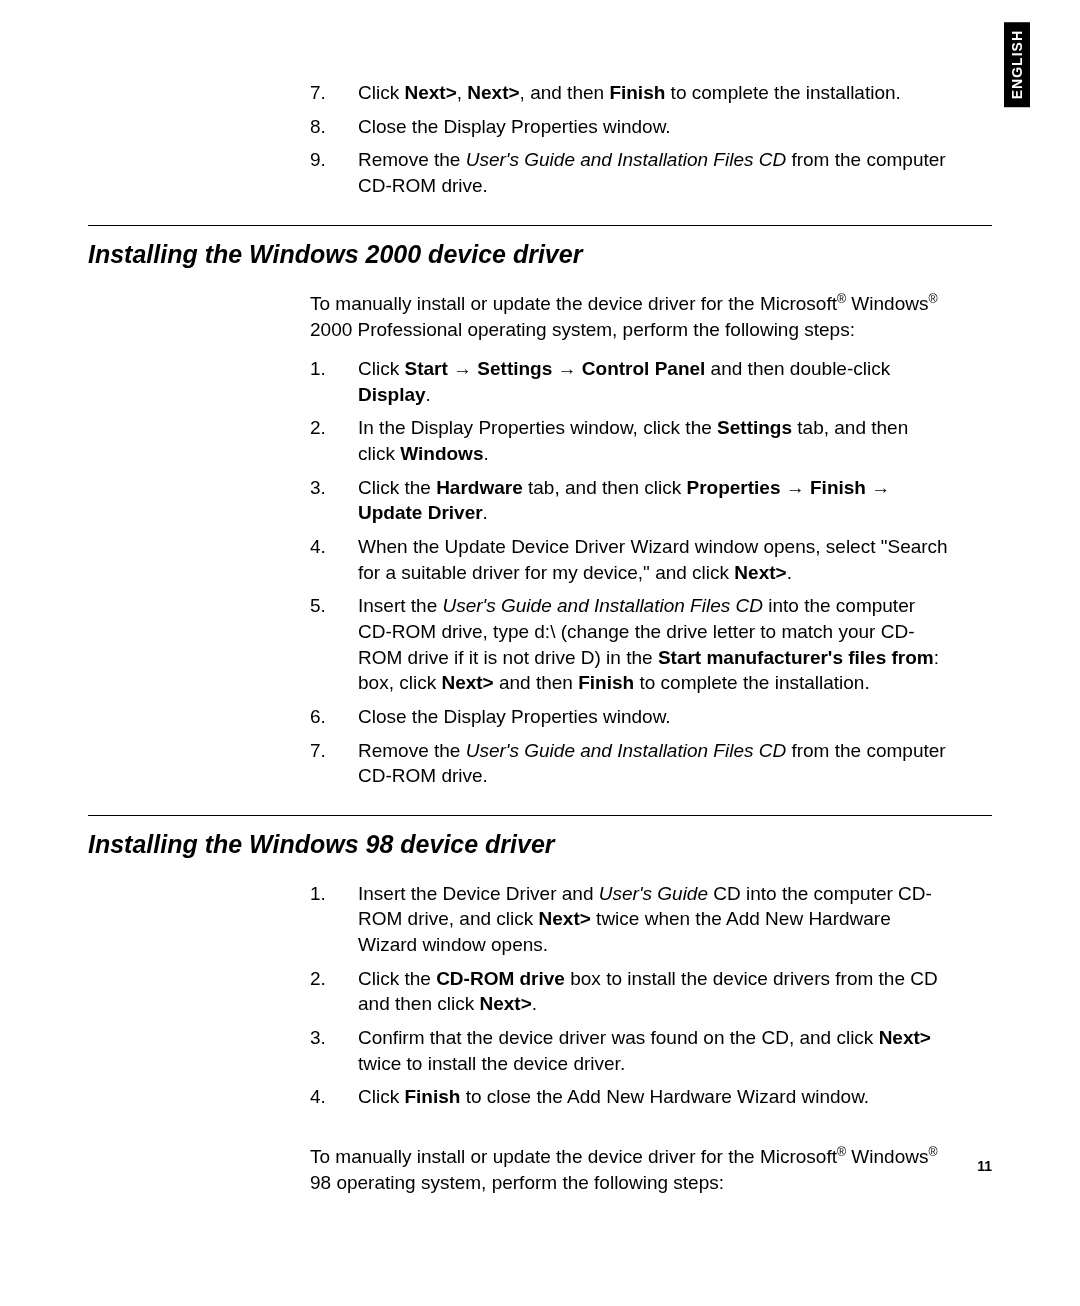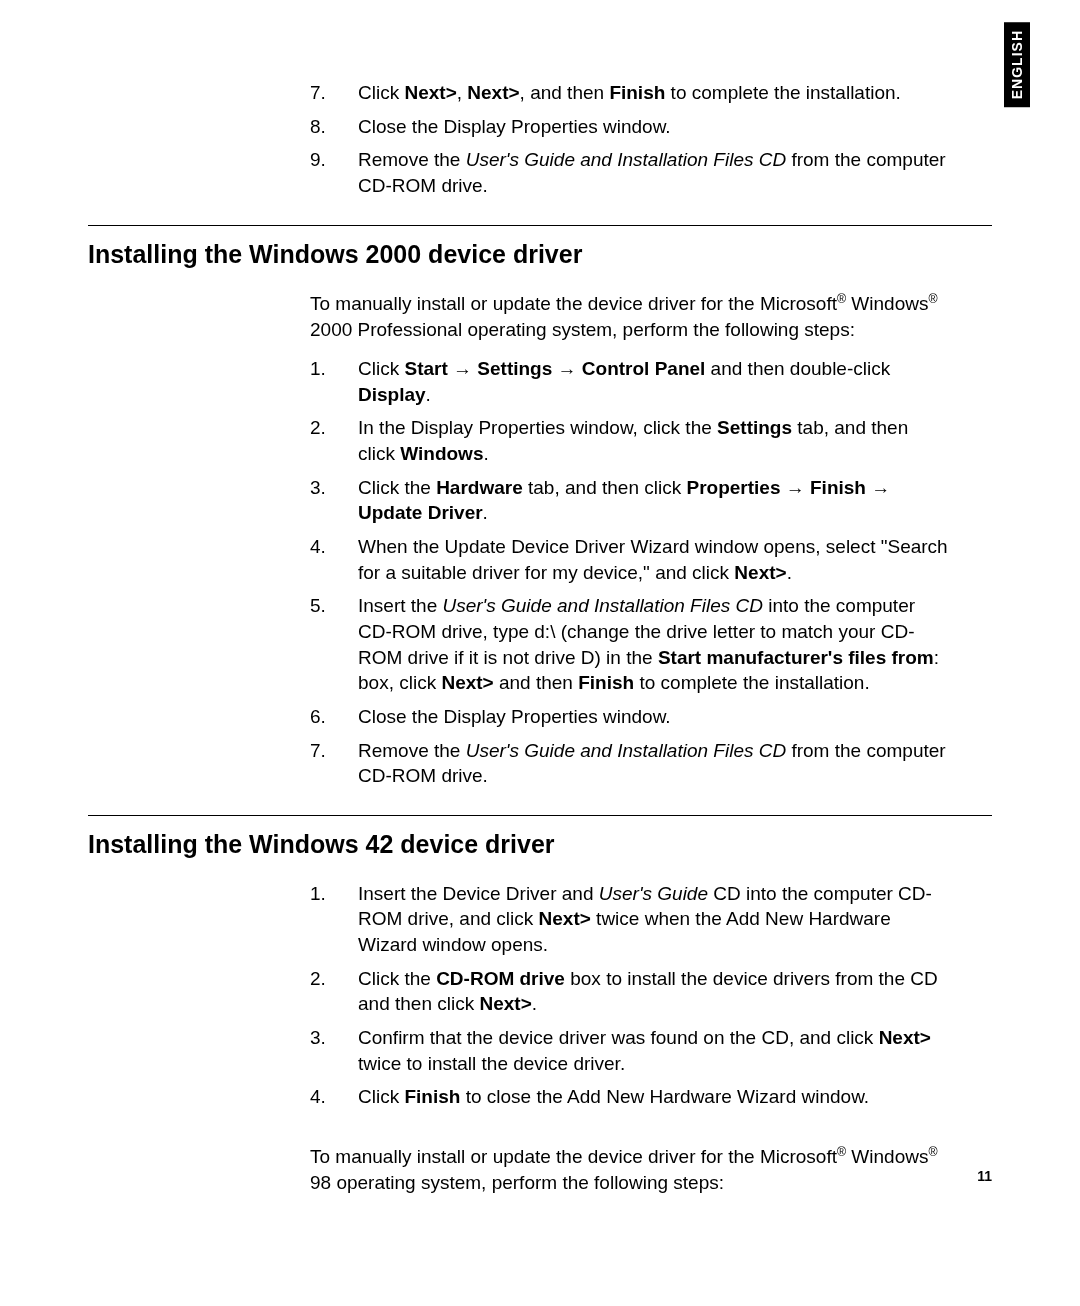--- a/index.html
+++ b/index.html
@@ -54,30 +54,31 @@
   }
   hr.rule {
     border: none;
     border-top: 1px solid #000;
     margin: 26px 0 14px 0;
   }
   h2.section {
     font-size: 25px;
     font-weight: 700;
     margin: 0 0 22px 0;
+    font-style: italic;
   }
   .para {
     margin-bottom: 14px;
     margin-top: 0;
   }
   sup { font-size: 0.65em; vertical-align: super; }
   .footer-pn {
     position: absolute;
     right: 88px;
-    bottom: 122px;
+    bottom: 132px;
     font-size: 14px;
     font-weight: 700;
   }
 </style>
 </head>
 <body>
 
 <div class="page">
 
   <div class="lang-tab">ENGLISH</div>
@@ -131,21 +132,21 @@
         </li>
         <li>
           <span class="num">7.</span>
           <span class="txt">Remove the <i>User's Guide and Installation Files CD</i> from the computer CD-ROM drive.</span>
         </li>
       </ol>
   </div>
 
   <hr class="rule">
 
-  <h2 class="section">Installing the Windows 42 device driver</h2>
+  <h2 class="section">Installing the Windows 98 device driver</h2>
   <div class="content-col">
     <ol class="steps" id="w98-list" style="margin-bottom:34px;">
         <li>
           <span class="num">1.</span>
           <span class="txt">Insert the Device Driver and <i>User's Guide</i> CD into the computer CD-ROM drive, and click <b>Next&gt;</b> twice when the Add New Hardware Wizard window opens.</span>
         </li>
         <li>
           <span class="num">2.</span>
           <span class="txt">Click the <b>CD-ROM drive</b> box to install the device drivers from the CD and then click <b>Next&gt;</b>.</span>
         </li>

